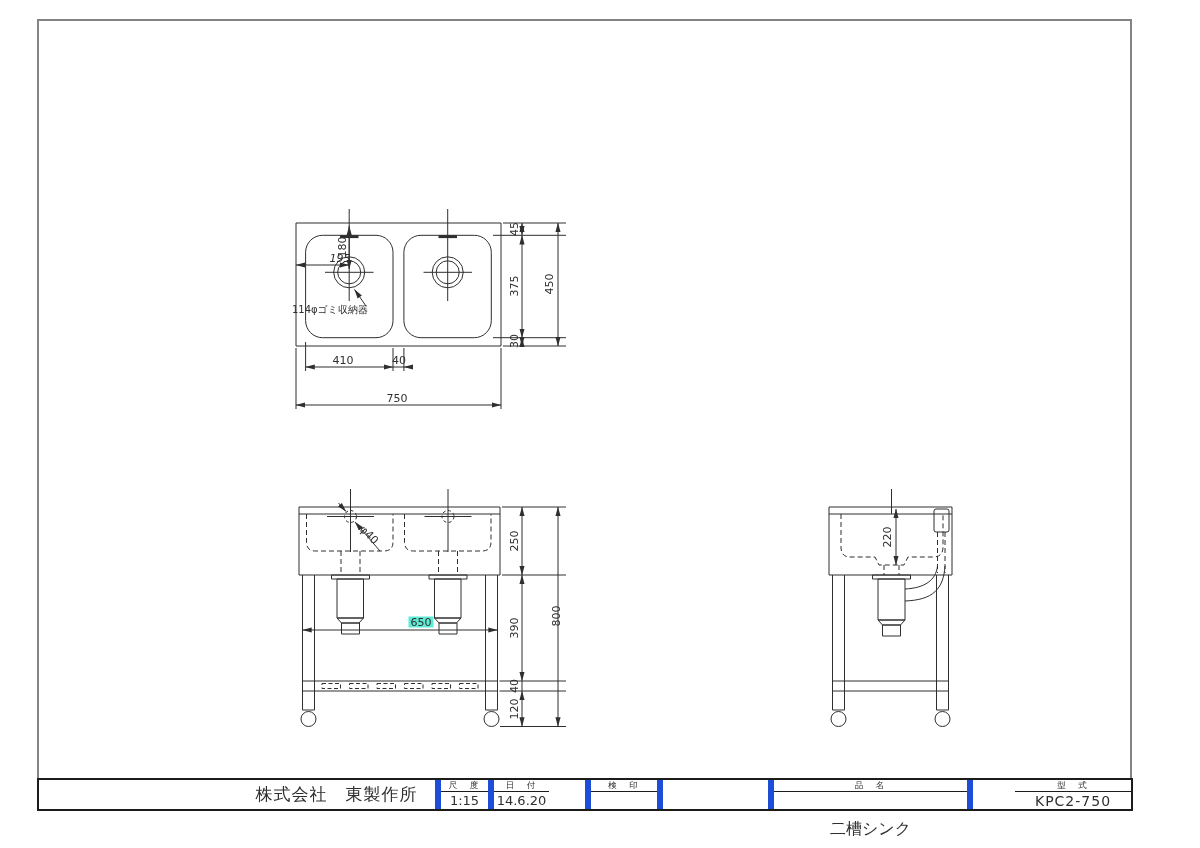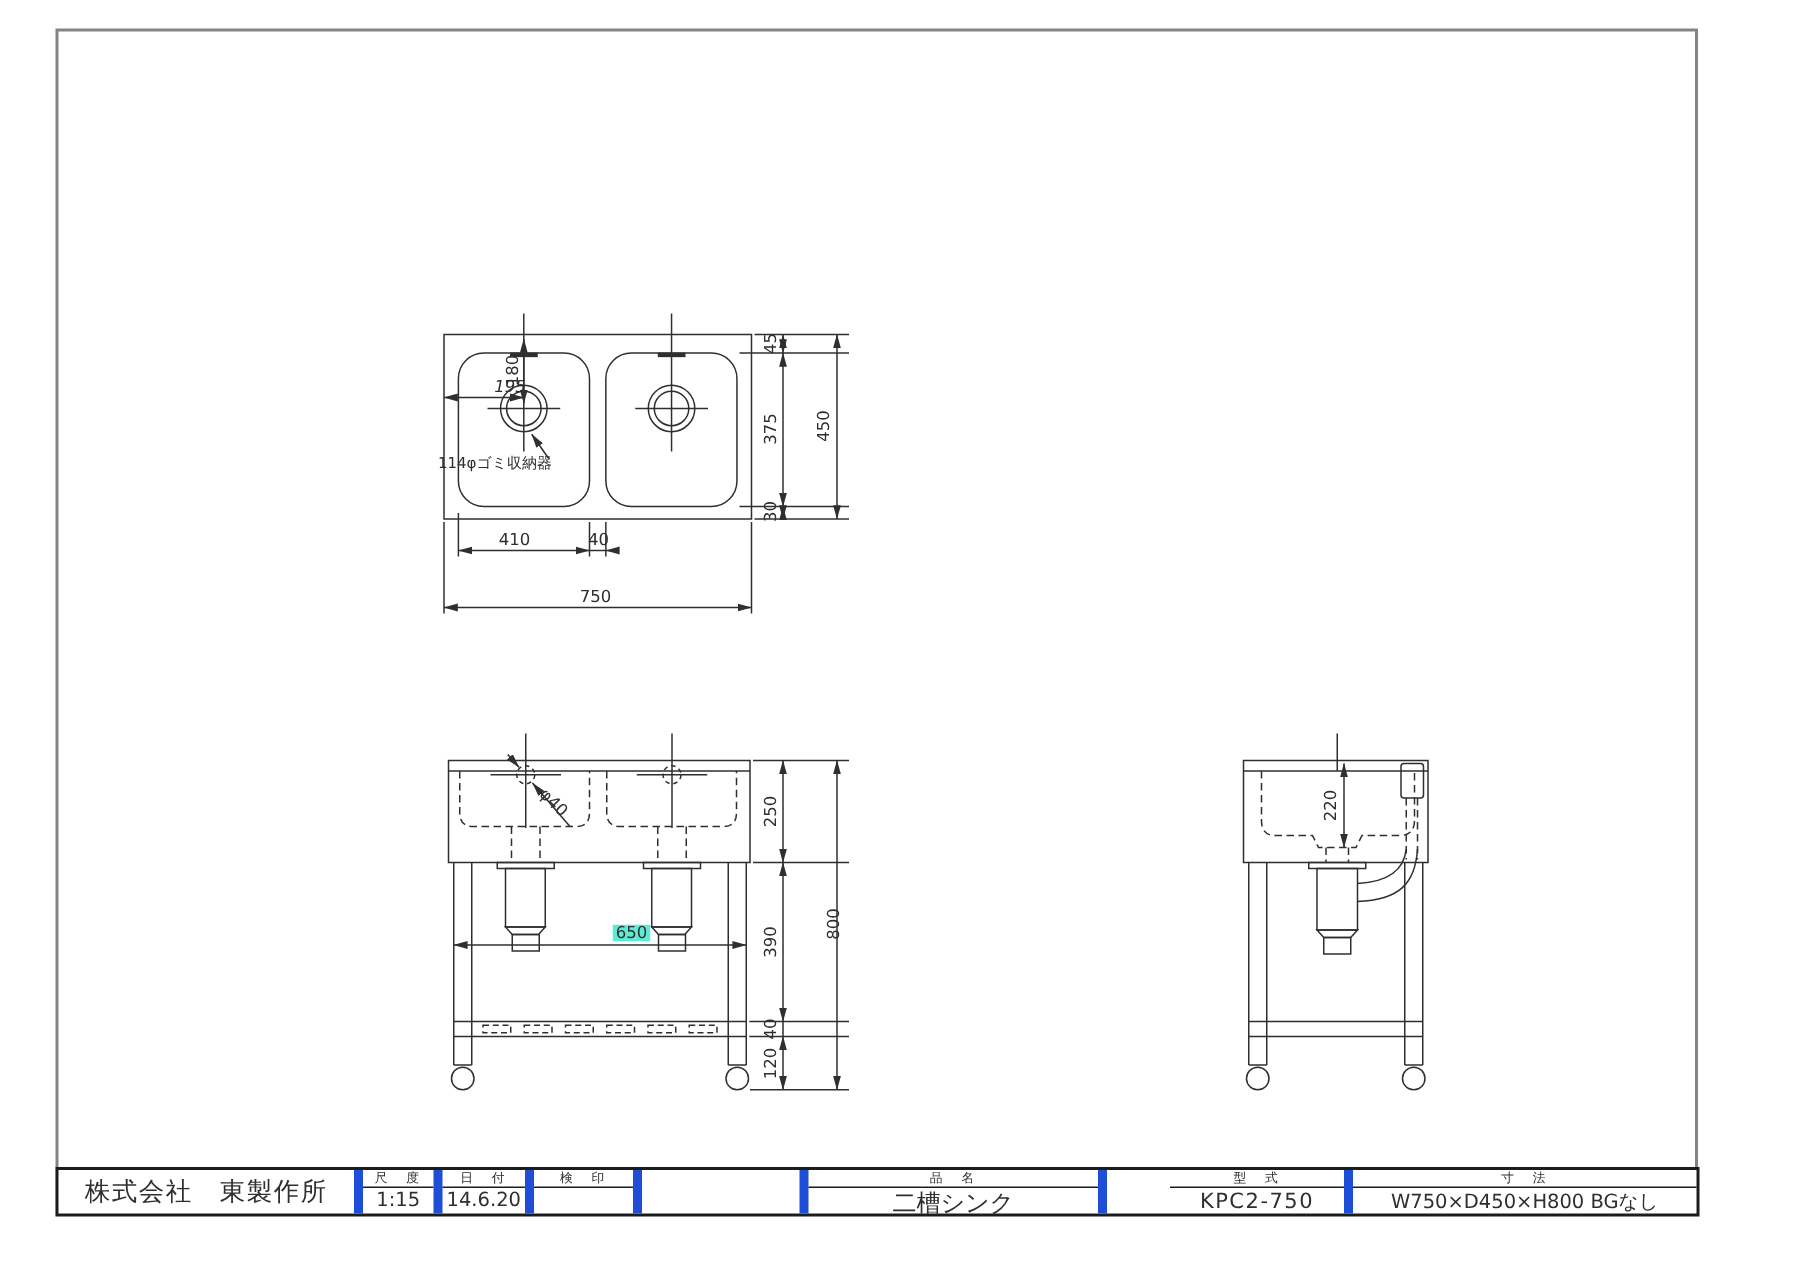--- a/index.html
+++ b/index.html
@@ -16,22 +16,22 @@
   .small{font-size:10px;}
   
   #tblock{position:absolute;left:37px;top:778px;width:1096px;height:33px;
           display:flex;border:2px solid #1c1c1c;box-sizing:border-box;background:#fff;justify-content:flex-end;}
   .tb-cell{box-sizing:border-box;border-left:6px solid #1d4ed8;display:flex;flex-direction:column;}
   .tb-cell:first-child{border-left:none;}
   .tb-company{justify-content:center;align-items:center;font-size:17px;letter-spacing:1px;}
   .tb-head{height:11px;border-bottom:1px solid #1c1c1c;font-size:8.5px;display:flex;
            align-items:center;justify-content:center;letter-spacing:2px;}
   .tb-val{flex:1;display:flex;align-items:center;justify-content:center;font-size:13px;}
-  .w-company{width:197px;} .w-scale{width:53px;} .w-date{width:61px;} .w-stamp{width:72px;}
-  .w-spacer{width:111px;} .w-product{width:199px;} .w-model{width:164px;padding-left:42px;} .w-size{flex:1;}
+  .w-company{width:197px;} .w-scale{width:53px;} .w-date{width:61px;} .w-stamp{width:72px;margin-left:36px;}
+  .w-spacer{width:111px;} .w-product{width:199px;gap:27px;} .w-model{width:164px;padding-left:42px;} .w-size{flex:1;}
 </style>
 </head>
 <body>
 
 <div id="page">
   <div id="frame"></div>
 
   <svg width="1200" height="848" viewBox="0 0 1200 848" fill="none" stroke="#2f2f2f" stroke-width="1">
     <defs>
       <marker id="ar" markerWidth="10" markerHeight="8" refX="9.2" refY="3.5" orient="auto-start-reverse">
@@ -205,18 +205,14 @@
     </div>
     <div class="tb-cell w-spacer"></div>
     <div class="tb-cell w-product">
       <div class="tb-head">品　名</div>
       <div class="tb-val" style="font-size:16px;">二槽シンク</div>
     </div>
     <div class="tb-cell w-model">
       <div class="tb-head">型　式</div>
       <div class="tb-val" style="font-size:14px;letter-spacing:1px;">KPC2-750</div>
     </div>
-    <div class="tb-cell w-size">
-      <div class="tb-head">寸　法</div>
-      <div class="tb-val">W750×D450×H800 BGなし</div>
-    </div>
   </div>
 </div>
 
 </body></html>

